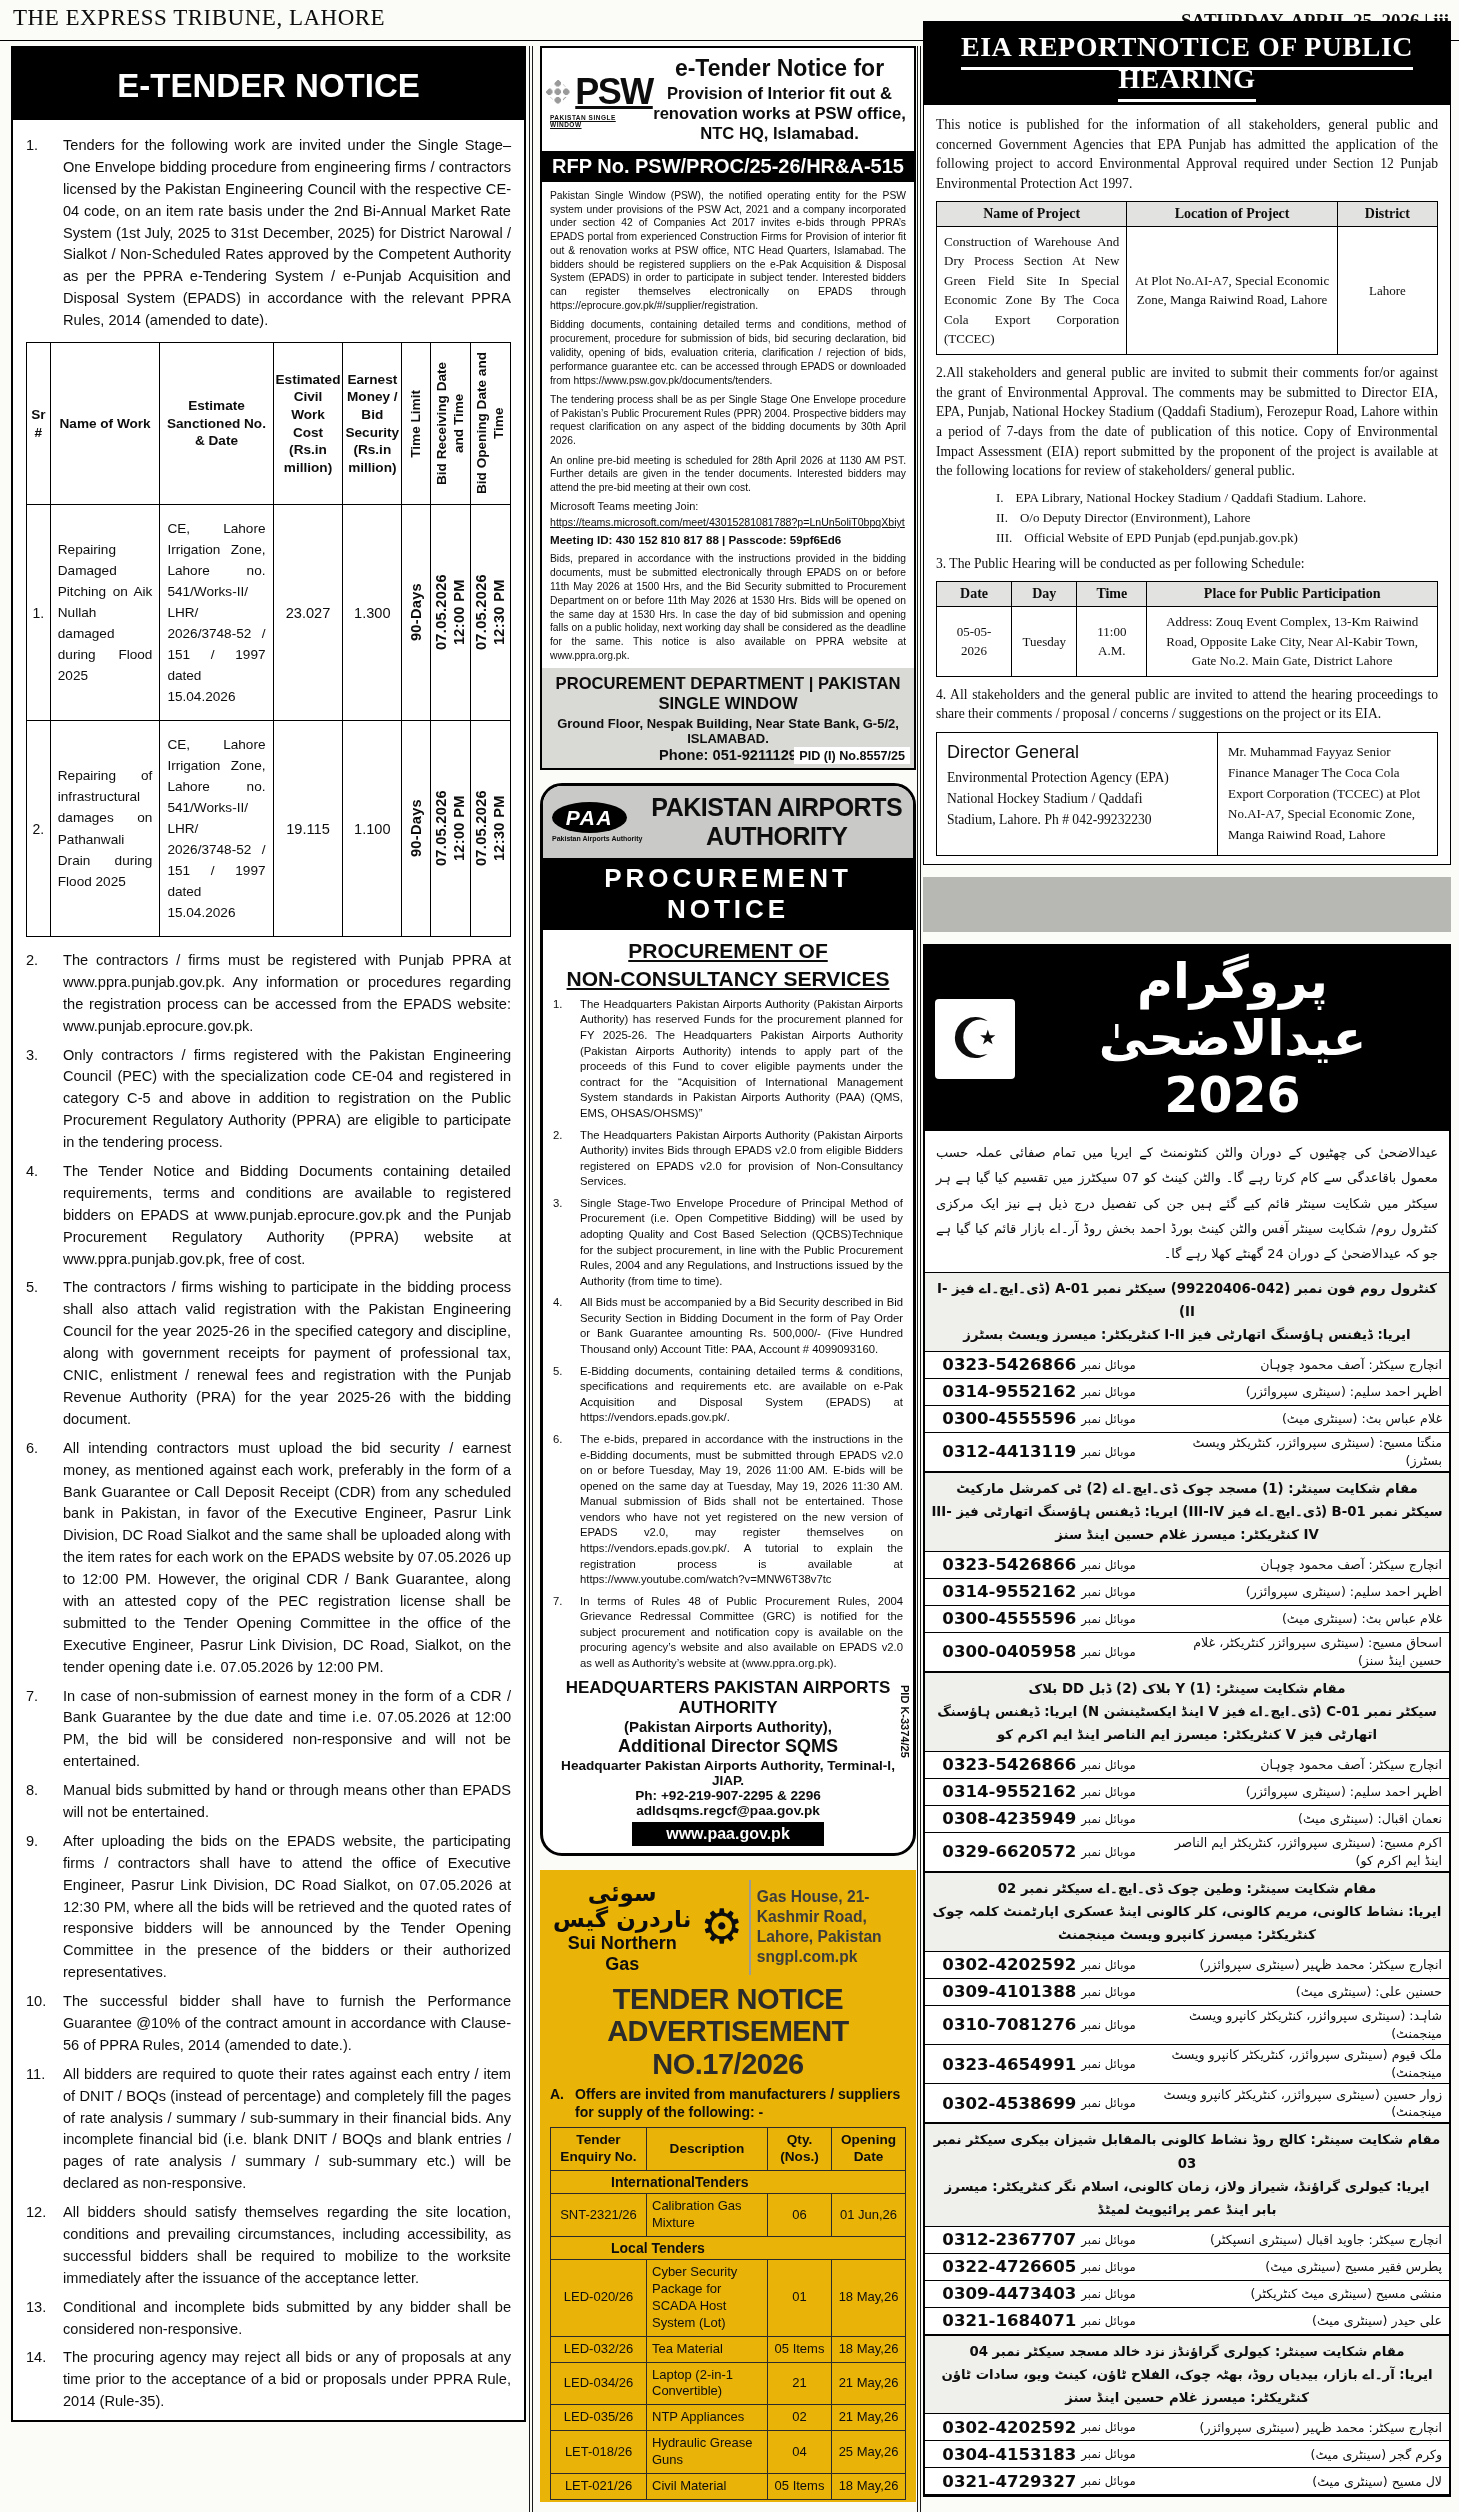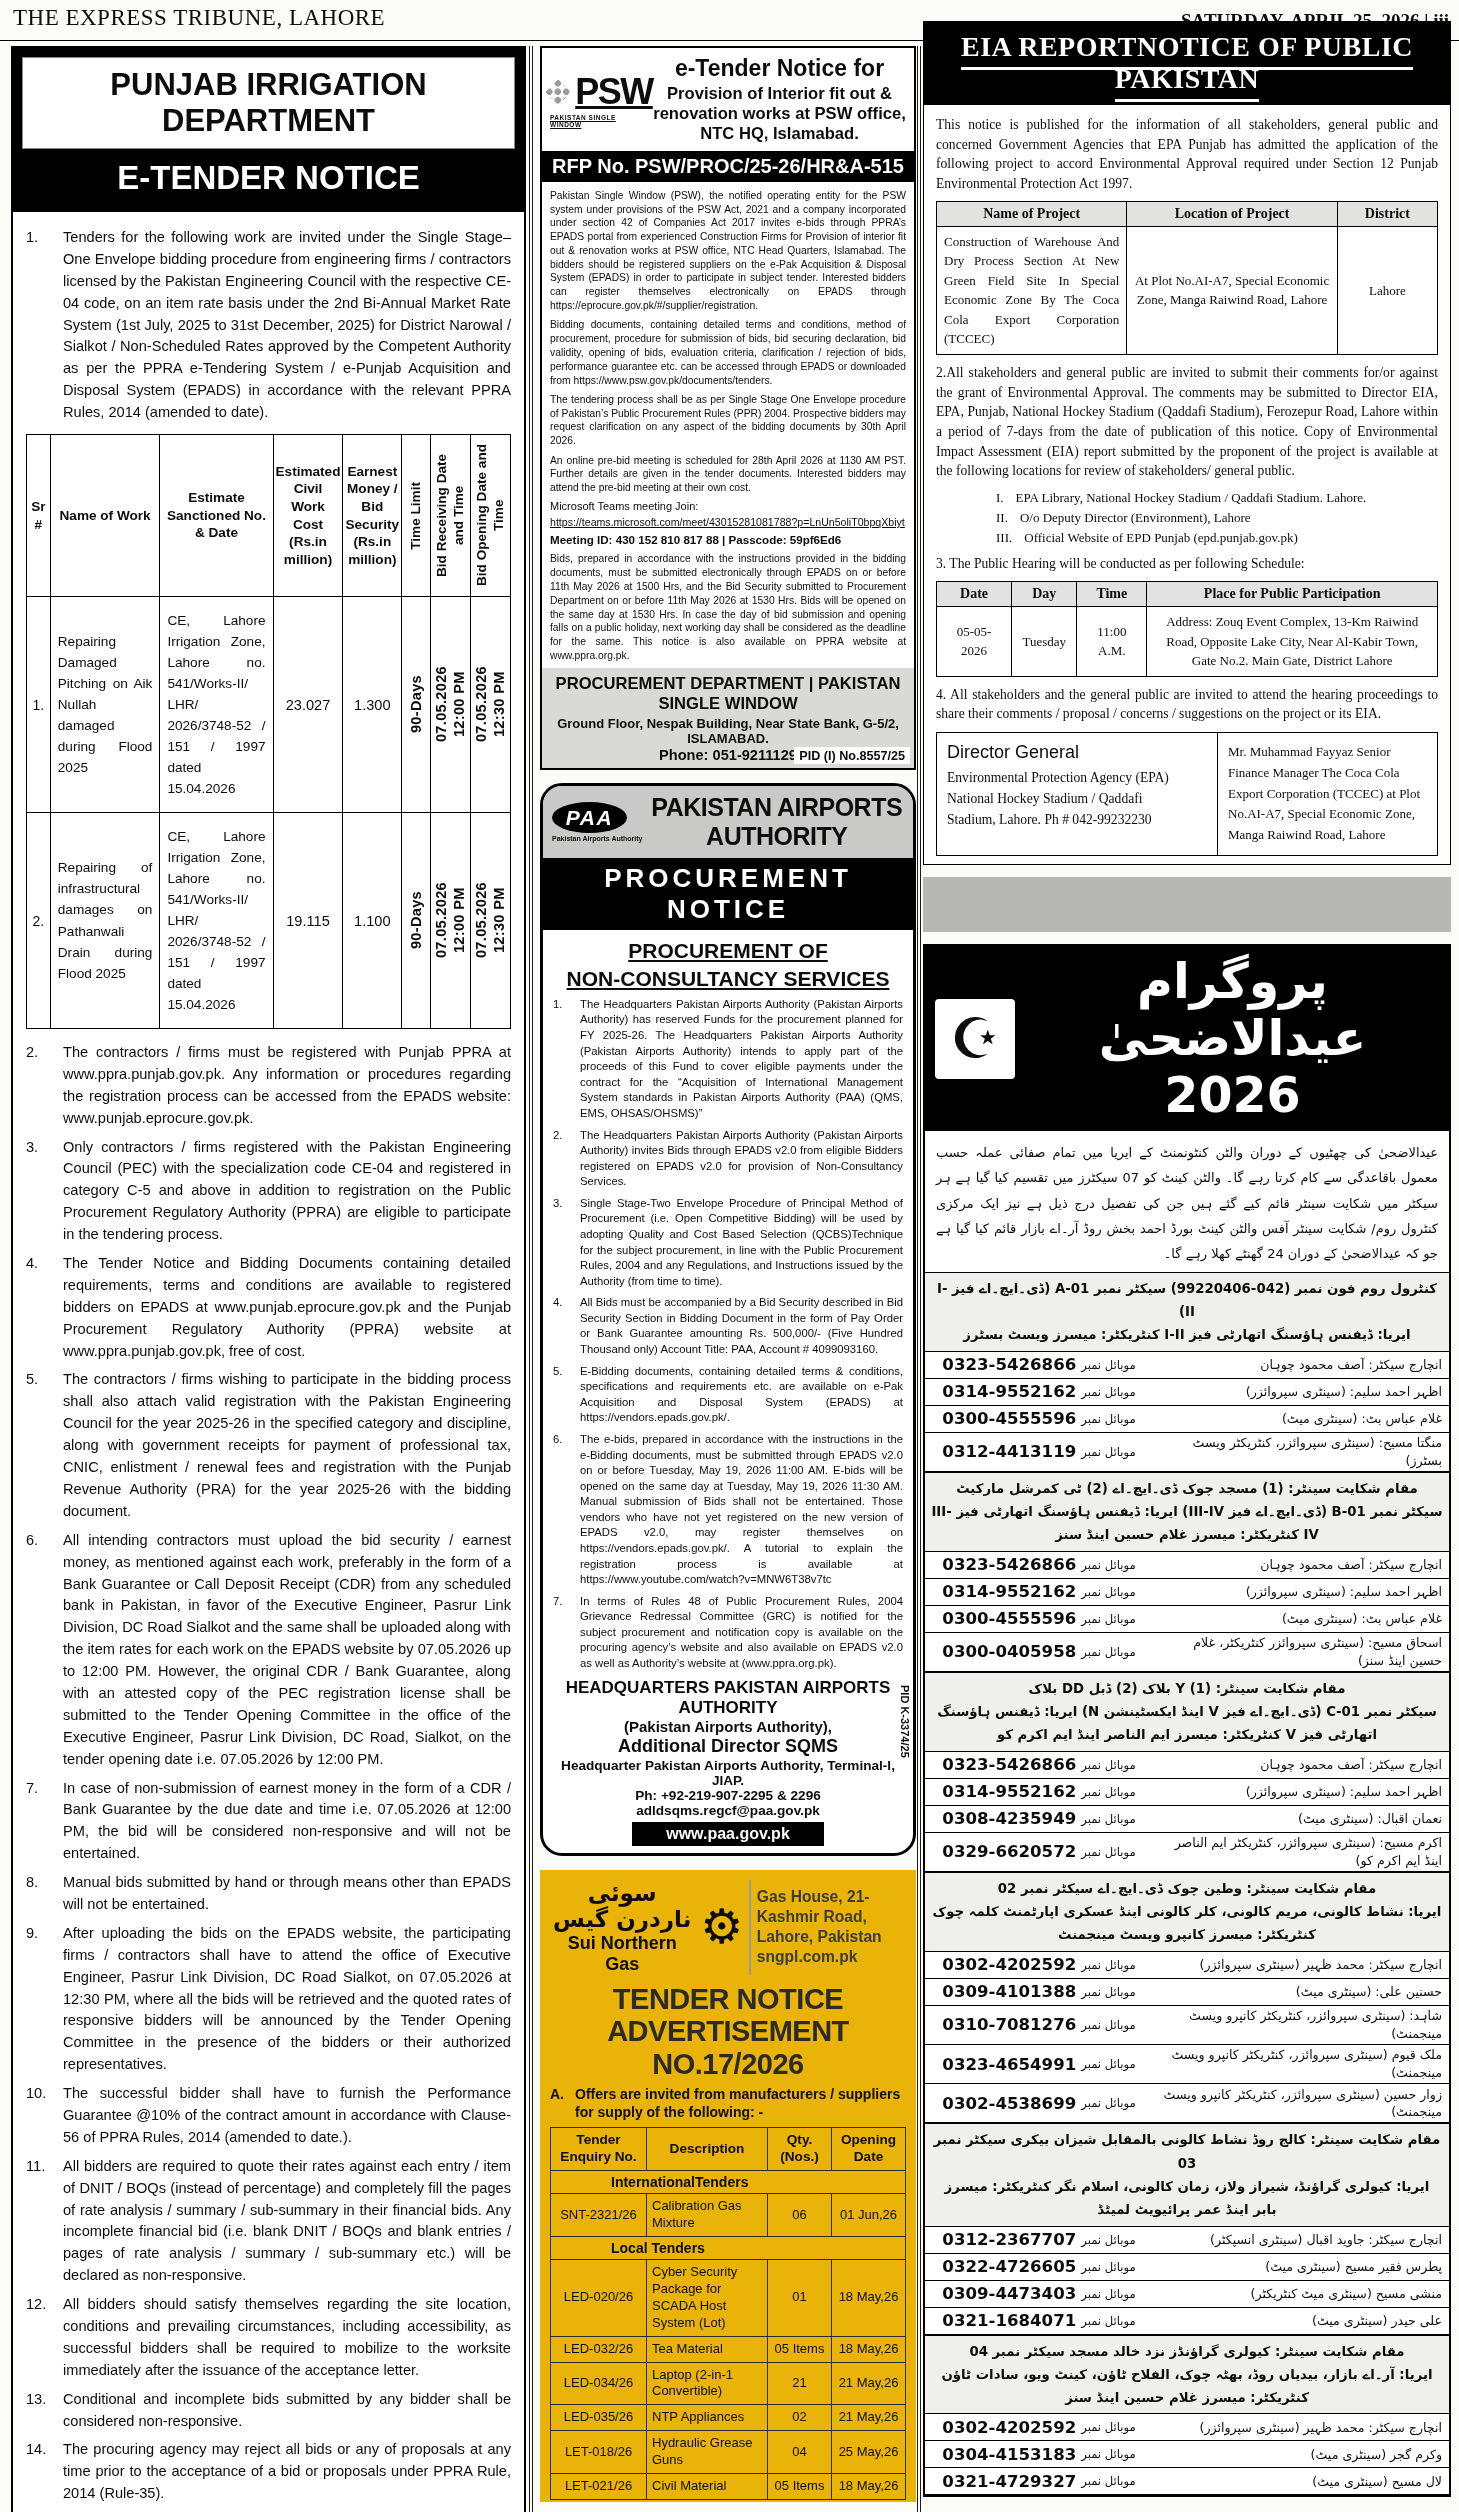--- a/index.html
+++ b/index.html
@@ -130,21 +130,20 @@
 <div id="page">
   <div class="mast-left">THE EXPRESS TRIBUNE, LAHORE</div>
   <div class="mast-right">SATURDAY, APRIL 25, 2026 | iii</div>
   <div class="mast-rule"></div>
   <div class="colrule" style="left:529px;"></div>
   <div class="colrule" style="left:917px;"></div>
 
   <div id="col-left">
     <div class="irr">
       <div class="irr-top">
-        <div class="irr-titlebox">PUNJAB IRRIGATION DEPARTMENT</div>
         <div class="irr-banner">E-TENDER NOTICE</div>
       </div>
       <div class="irr-body">
         <div class="flowitem">
           <span class="num">1.</span>
           <span>Tenders for the following work are invited under the Single Stage–One Envelope bidding procedure from engineering firms / contractors licensed by the Pakistan Engineering Council with the respective CE-04 code, on an item rate basis under the 2nd Bi-Annual Market Rate System (1st July, 2025 to 31st December, 2025) for District Narowal / Sialkot / Non-Scheduled Rates approved by the Competent Authority as per the PPRA e-Tendering System / e-Punjab Acquisition and Disposal System (EPADS) in accordance with the relevant PPRA Rules, 2014 (amended to date).</span>
         </div>
         <table class="irr-table">
           <colgroup>
               <col style="width:25px">
@@ -443,21 +442,21 @@
             </tr>
           </tbody>
       </table>
 
     </div>
   </div>
 
   <div id="col-right">
 
     <div class="eia-box">
-      <div class="eia-title"><span>EIA REPORTNOTICE OF PUBLIC PAKISTAN</span></div>
+      <div class="eia-title"><span>EIA REPORTNOTICE OF PUBLIC HEARING</span></div>
       <div class="eia-body">
         <div class="eia-p">This notice is published for the information of all stakeholders, general public and concerned Government Agencies that EPA Punjab has admitted the application of the following project to accord Environmental Approval required under Section 12 Punjab Environmental Protection Act 1997.</div>
         <table class="eia-tbl">
           <colgroup>
               <col style="width:38%">
               <col style="width:42%">
               <col style="width:20%">
             </colgroup>
           <thead>
               <tr>

